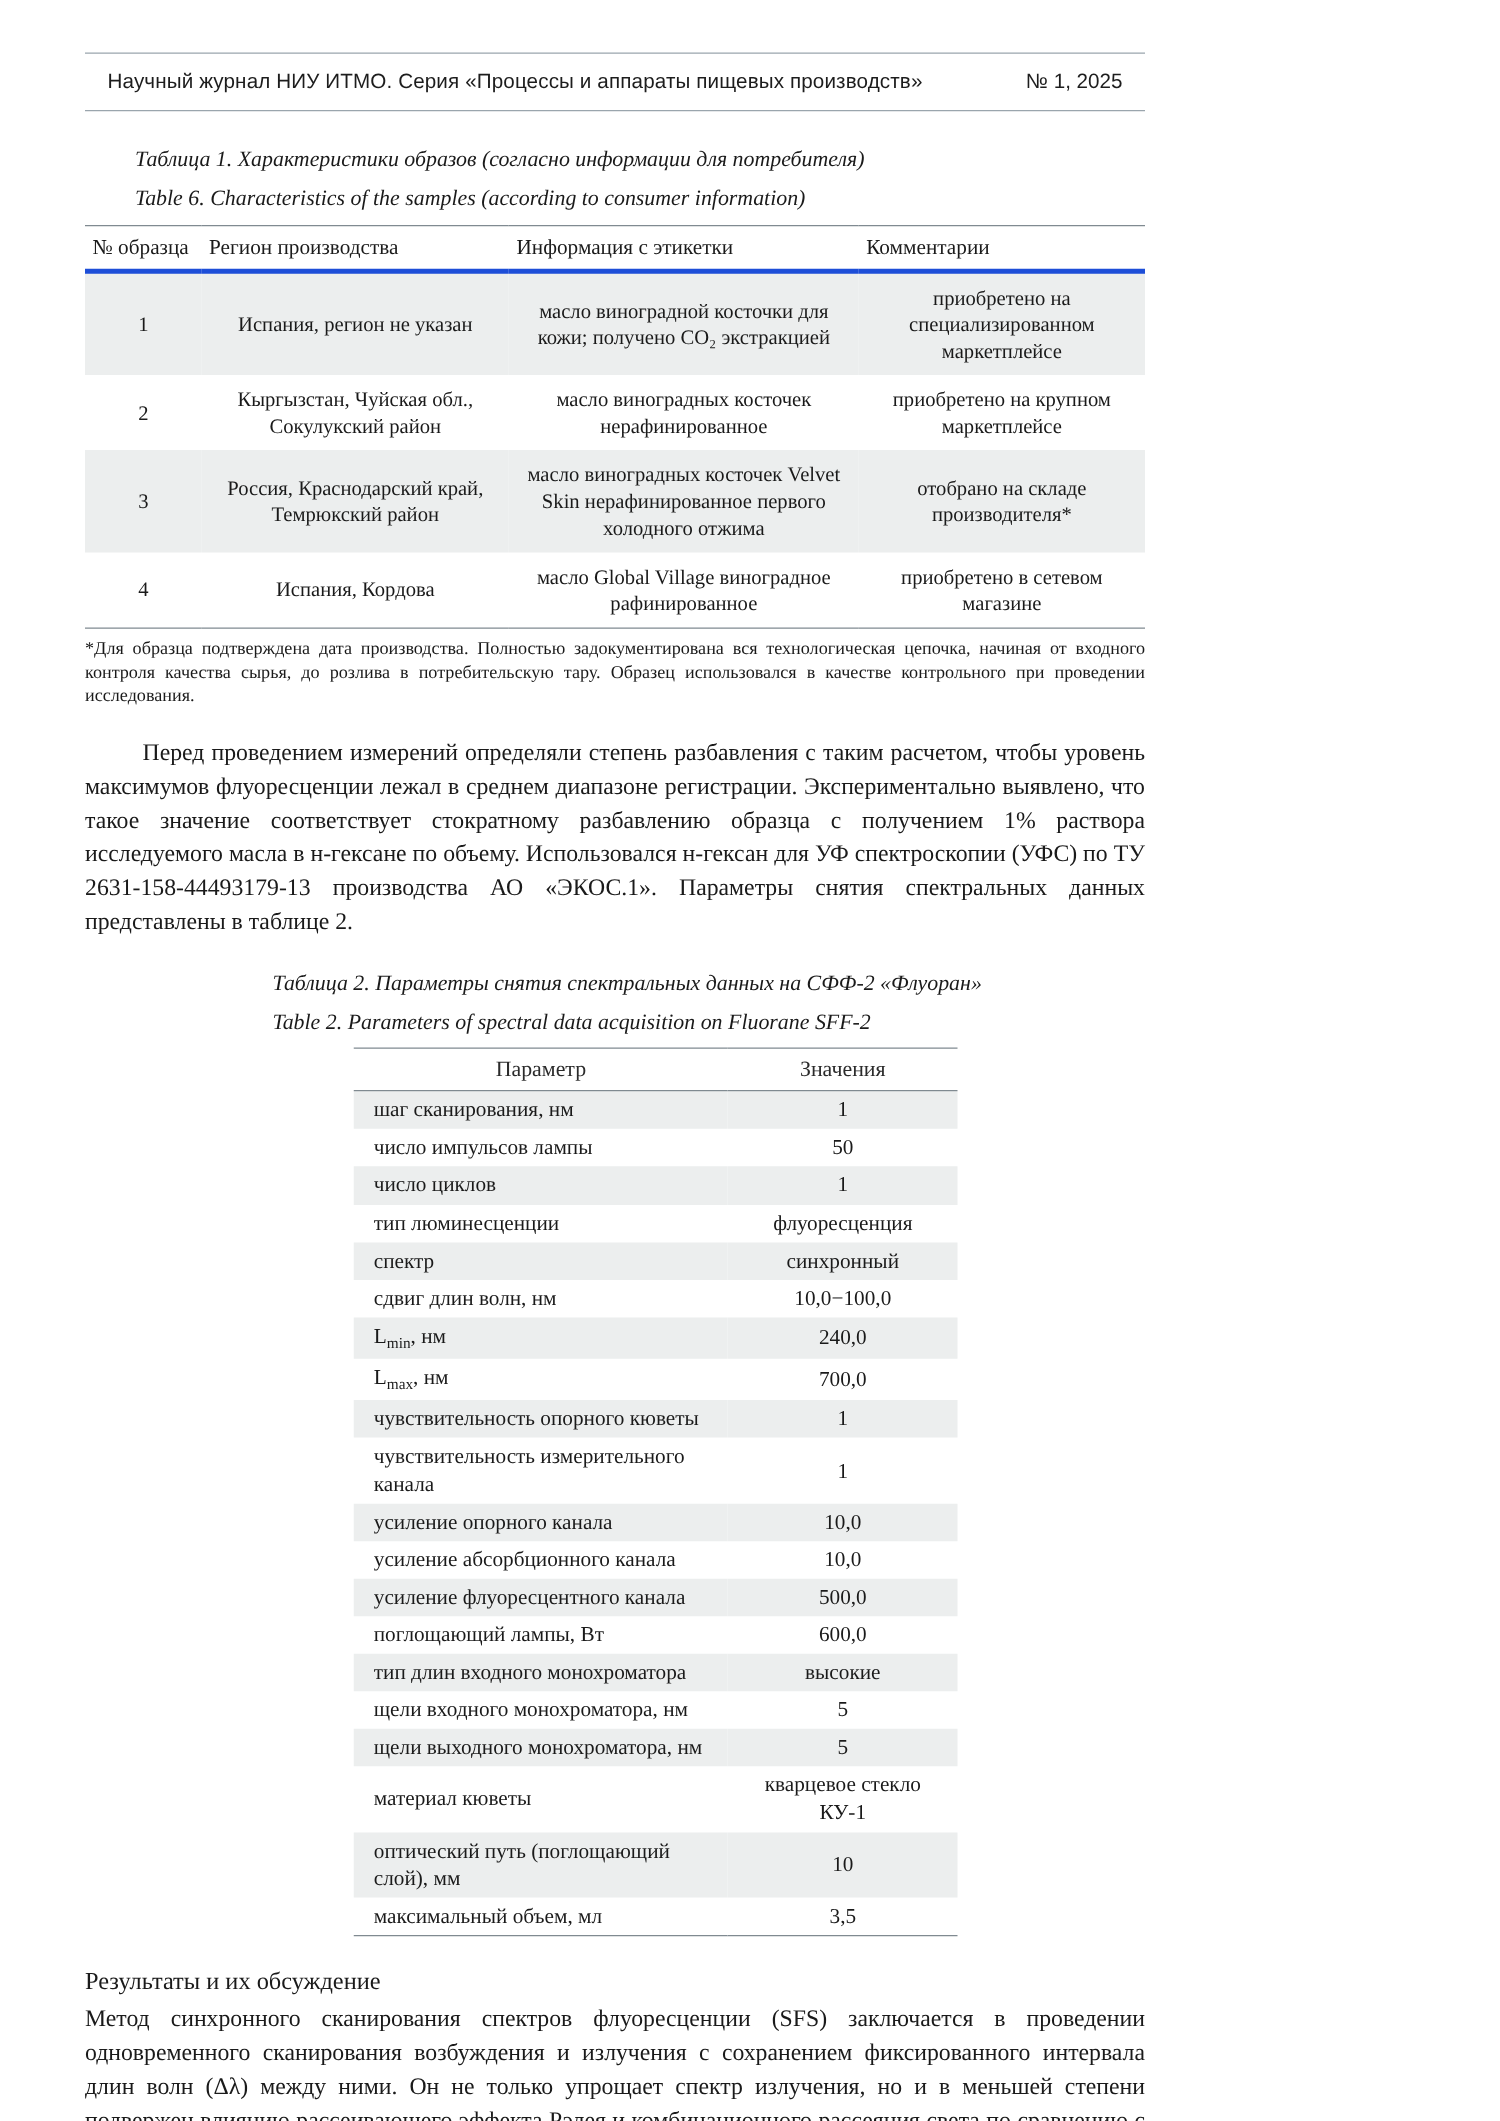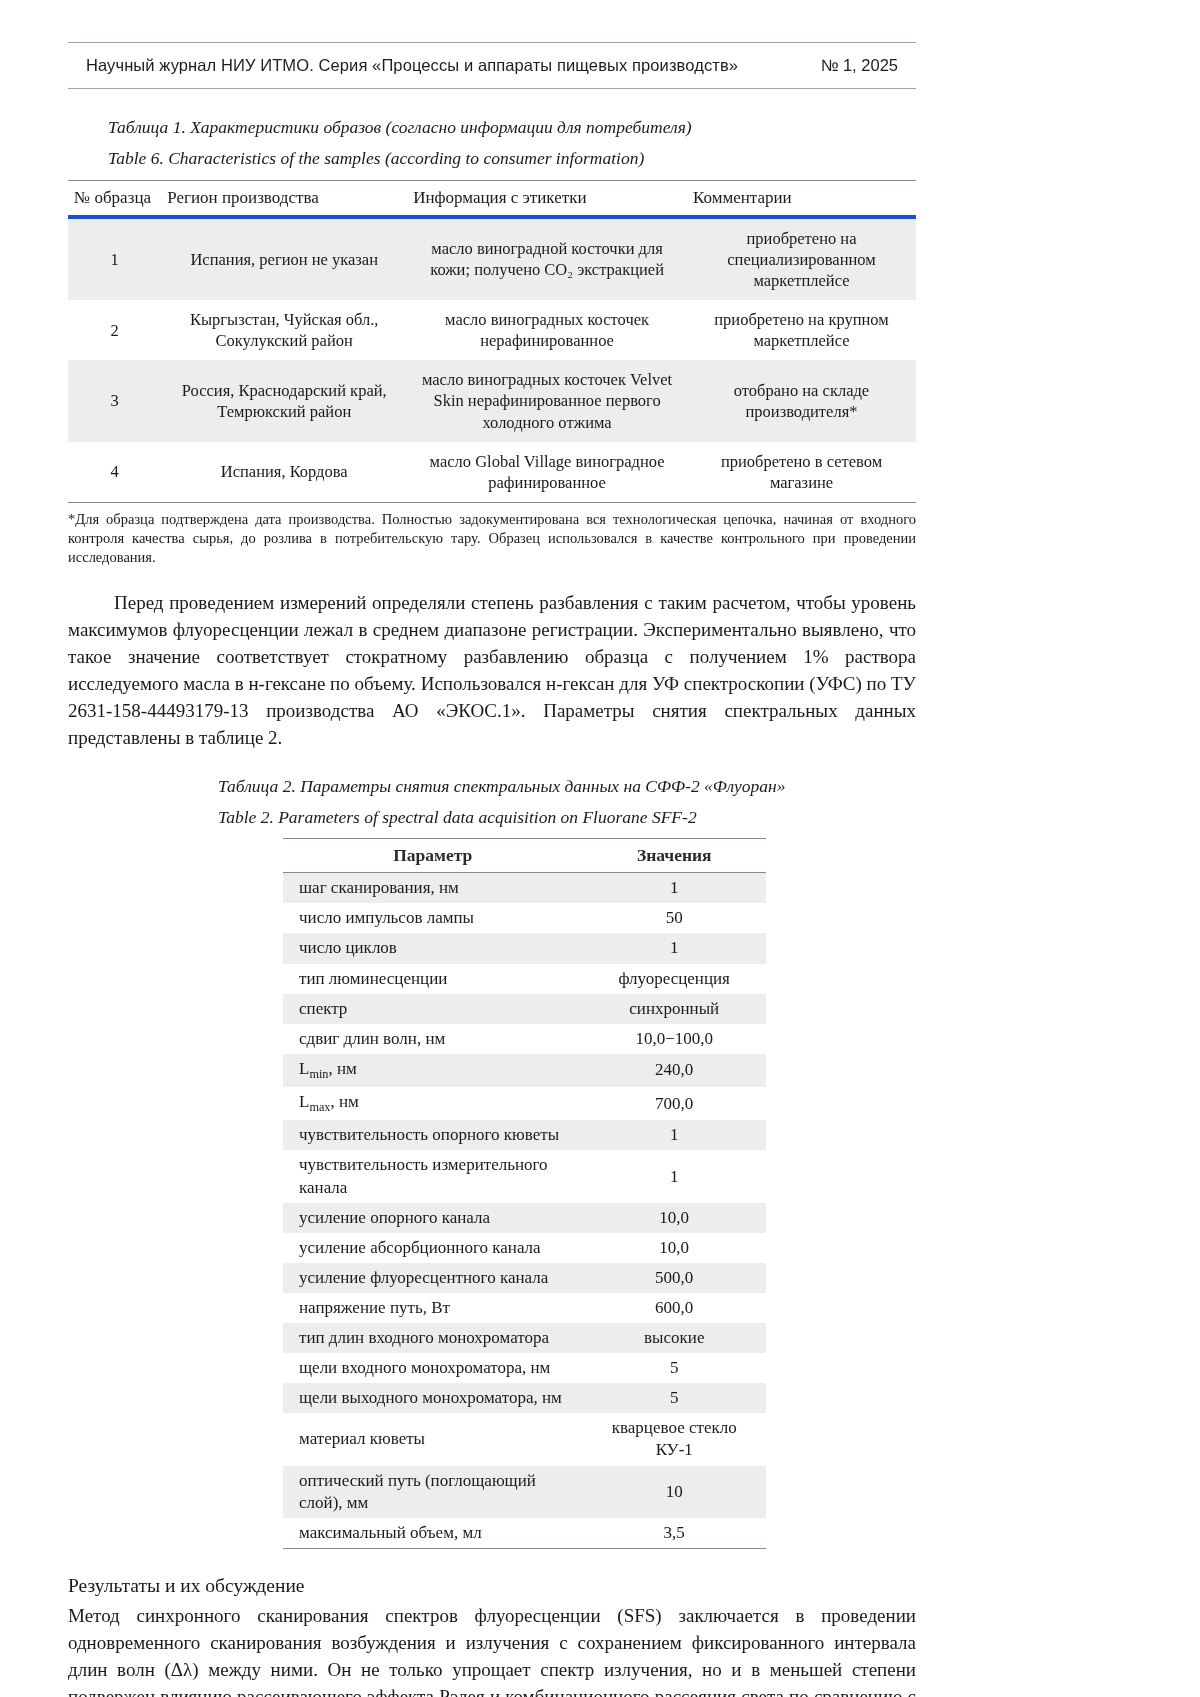--- a/index.html
+++ b/index.html
@@ -105,21 +105,21 @@
     font-size: 19.5px;
     margin: 26px 0 6px 0;
   }
 
   
   .t2wrap { padding: 0 150px 0 215px; }
   .t2 {
     font-size: 17px;
   }
   .t2 thead th {
-    font-weight: bold;
+    font-weight: normal;
     text-align: center;
     padding: 6px 6px;
     border-top: 1.5px solid #808a91;
     border-bottom: 1px solid #808a91;
     font-size: 17.5px;
     color: #2b2b2b;
   }
   .t2 td {
     padding: 4px 16px;
     line-height: 1.3;
@@ -274,21 +274,21 @@
         </tr>
         <tr>
           <td class="k">усиление абсорбционного канала</td>
           <td class="v">10,0</td>
         </tr>
         <tr class="shaded">
           <td class="k">усиление флуоресцентного канала</td>
           <td class="v">500,0</td>
         </tr>
         <tr>
-          <td class="k">напряжение путь, Вт</td>
+          <td class="k">поглощающий лампы, Вт</td>
           <td class="v">600,0</td>
         </tr>
         <tr class="shaded">
           <td class="k">тип длин входного монохроматора</td>
           <td class="v">высокие</td>
         </tr>
         <tr>
           <td class="k">щели входного монохроматора, нм</td>
           <td class="v">5</td>
         </tr>

